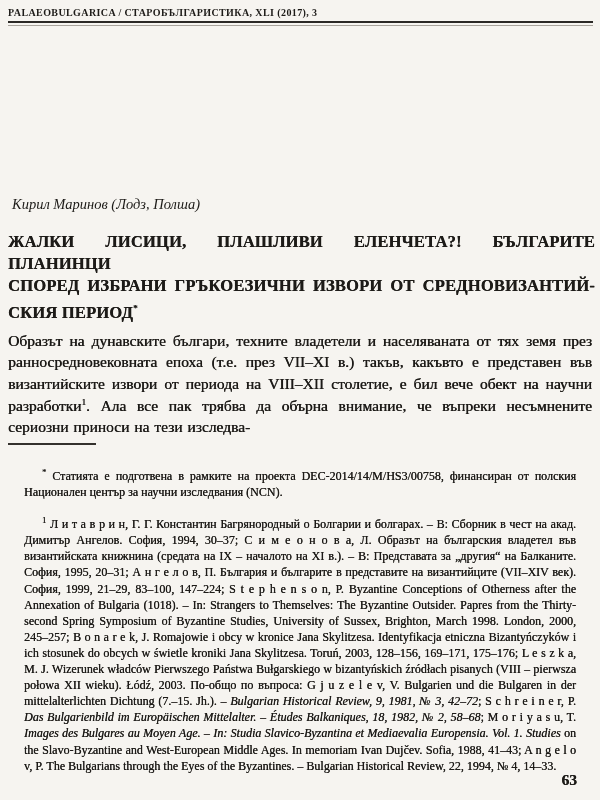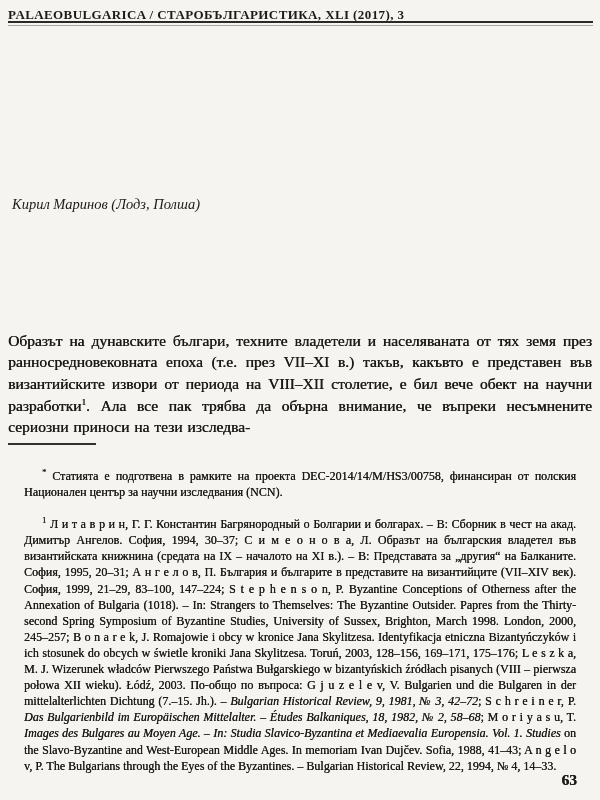--- a/index.html
+++ b/index.html
@@ -11,21 +11,21 @@
   }
   .page {
     position: relative;
     width: 600px; height: 800px;
     background: #f6f4f0;
     color: #1d1b18;
     box-sizing: border-box;
   }
   .runhead {
     position: absolute; top: 7px; left: 8px; right: 8px;
-    font-size: 13px; font-weight: bold;
+    font-size: 10px; font-weight: bold;
     letter-spacing: 0.4px;
     color: #1d1b18;
     white-space: nowrap;
   }
   .rule { position: absolute; top: 21px; left: 8px; right: 7px; height: 6px; }
   .rule .thick { height: 2.2px; background: #2b2926; }
   .rule .thin  { height: 1px; background: #a9a49d; margin-top: 2px; }
   .author {
     position: absolute; top: 196px; left: 12px; right: 8px;
     font-style: italic; font-size: 14.5px;
@@ -73,20 +73,25 @@
 
   <div class="runhead">PALAEOBULGARICA / СТАРОБЪЛГАРИСТИКА, XLI (2017), 3</div>
 
   <div class="rule">
     <div class="thick"></div>
     <div class="thin"></div>
   </div>
 
   <div class="author">Кирил Маринов (Лодз, Полша)</div>
 
+  <h1 class="title" style="margin:0;">
+    <div class="title-line fill">ЖАЛКИ ЛИСИЦИ, ПЛАШЛИВИ ЕЛЕНЧЕТА?! БЪЛГАРИТЕ ПЛАНИНЦИ</div>
+    <div class="title-line fill">СПОРЕД ИЗБРАНИ ГРЪКОЕЗИЧНИ ИЗВОРИ ОТ СРЕДНОВИЗАНТИЙ-</div>
+    <div class="title-line"><span>СКИЯ ПЕРИОД</span><sup>*</sup></div>
+  </h1>
 
   <p class="body-par"><span>Образът на дунавските българи, техните владетели и населяваната от тях земя през ранносредновековната епоха (т.е. през VII–XI в.) такъв, какъвто е представен във византийските извори от периода на VIII–XII столетие, е бил вече обект на научни разработки</span><sup>1</sup><span>. Ала все пак трябва да обърна внимание, че въпреки несъмнените сериозни приноси на тези изследва-</span></p>
 
   <div class="fn-sep"></div>
 
   <section class="footnotes">
     <p class="footnote"><sup class="fn-mark">*</sup><span><span> Статията е подготвена в рамките на проекта DEC-2014/14/M/HS3/00758, финансиран от полския Национален център за научни изследвания (NCN).</span></span></p>
     <p class="footnote"><sup class="fn-mark">1</sup><span><span> Л и т а в р и н, Г. Г. Константин Багрянородный о Болгарии и болгарах. – В: Сборник в чест на акад. Димитър Ангелов. София, 1994, 30–37; С и м е о н о в а, Л. Образът на българския владетел във византийската книжнина (средата на IX – началото на XI в.). – В: Представата за „другия“ на Балканите. София, 1995, 20–31; А н г е л о в, П. България и българите в представите на византийците (VII–XIV век). София, 1999, 21–29, 83–100, 147–224; S t e p h e n s o n, P. Byzantine Conceptions of Otherness after the Annexation of Bulgaria (1018). – In: Strangers to Themselves: The Byzantine Outsider. Papres from the Thirty-second Spring Symposium of Byzantine Studies, University of Sussex, Brighton, March 1998. London, 2000, 245–257; B o n a r e k, J. Romajowie i obcy w kronice Jana Skylitzesa. Identyfikacja etniczna Bizantyńczyków i ich stosunek do obcych w świetle kroniki Jana Skylitzesa. Toruń, 2003, 128–156, 169–171, 175–176; L e s z k a, M. J. Wizerunek władców Pierwszego Państwa Bułgarskiego w bizantyńskich źródłach pisanych (VIII – pierwsza połowa XII wieku). Łódź, 2003. По-общо по въпроса: G j u z e l e v, V. Bulgarien und die Bulgaren in der mittelalterlichten Dichtung (7.–15. Jh.). – </span><span style="font-style: italic;">Bulgarian Historical Review, 9, 1981, № 3, 42–72</span><span>; S c h r e i n e r, P. </span><span style="font-style: italic;">Das Bulgarienbild im Europäischen Mittelalter. – Études Balkaniques, 18, 1982, № 2, 58–68</span><span>; M o r i y a s u, T. </span><span style="font-style: italic;">Images des Bulgares au Moyen Age. – In: Studia Slavico-Byzantina et Mediaevalia Europensia. Vol. 1. Studies</span><span> on the Slavo-Byzantine and West-European Middle Ages. In memoriam Ivan Dujčev. Sofia, 1988, 41–43; A n g e l o v, P. The Bulgarians through the Eyes of the Byzantines. – Bulgarian Historical Review, 22, 1994, № 4, 14–33.</span></span></p>
   </section>
 

